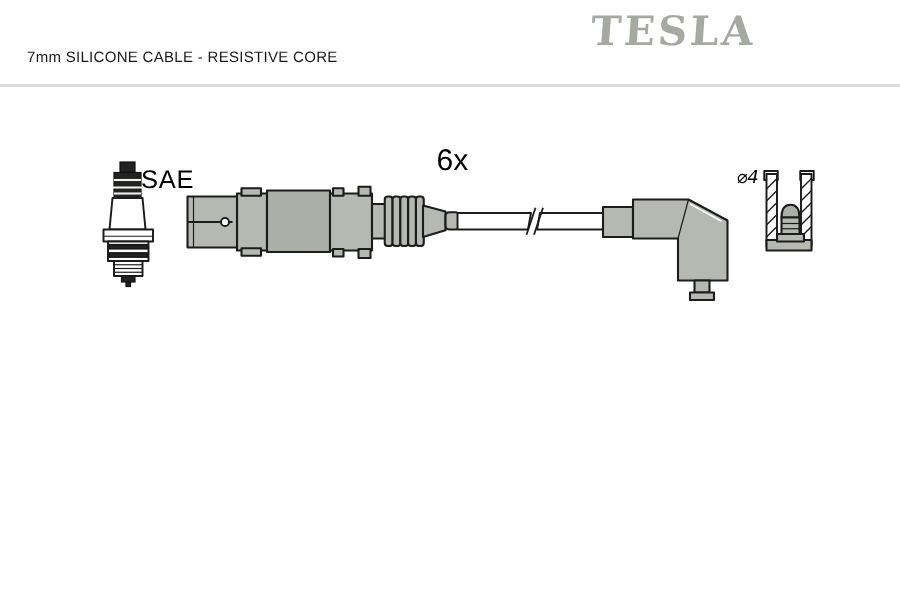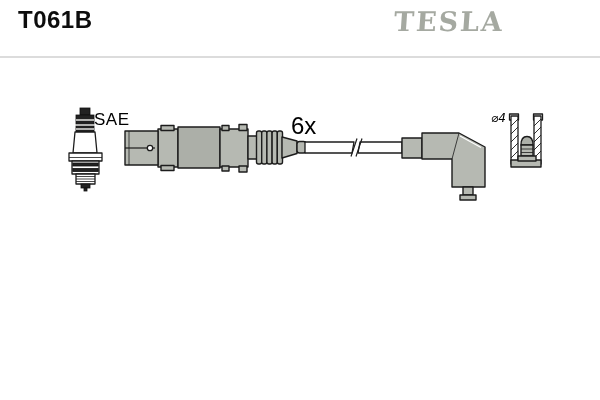--- a/index.html
+++ b/index.html
@@ -13,42 +13,42 @@
   .subtitle{position:absolute;left:18px;top:33px;font-size:10px;color:#1a1a1a;
             letter-spacing:0.2px;}
   .brand{position:absolute;left:394px;top:6px;font-size:27px;font-weight:700;
          font-family:"DejaVu Serif",serif;color:#a5a9a1;letter-spacing:2px;
          transform:skewX(-4deg);}
   .divider{position:absolute;left:0;top:56px;width:600px;height:1.5px;background:#dcdcdc;}
 
   
   .lbl{position:absolute;color:#000;}
   .lbl-sae{left:94px;top:110px;font-size:17px;letter-spacing:0.5px;}
-  .lbl-qty{left:291px;top:112px;font-size:24px;}
+  .lbl-qty{left:291px;top:96px;font-size:20px;}
   .lbl-dia{left:491px;top:111px;font-size:12px;font-style:italic;
            font-family:"DejaVu Sans",sans-serif;}
 
   
   svg{position:absolute;left:0;top:0;}
   .g  {fill:#b6b9b2;stroke:#1c1c1c;stroke-width:1.4;stroke-linejoin:round;}
   .gd {fill:#acafa8;stroke:#1c1c1c;stroke-width:1.4;stroke-linejoin:round;}
   .w  {fill:#ffffff;stroke:#1c1c1c;stroke-width:1.3;stroke-linejoin:round;}
   .d  {fill:#222222;stroke:#111111;stroke-width:0.8;}
   .ln {stroke:#1c1c1c;stroke-width:1.2;fill:none;}
   .lnt{stroke:#1c1c1c;stroke-width:0.8;fill:none;}
   .wln{stroke:#f1f1ee;stroke-width:1.4;fill:none;}
   .hl {stroke:#ffffff;stroke-width:1.1;fill:none;}
   .ht {stroke:#1c1c1c;stroke-width:0.9;fill:none;}
 </style>
 </head>
 <body>
 
 <div class="page">
 
-  <div class="part-number">T061B</div>
+  <div class="subtitle">7mm SILICONE CABLE - RESISTIVE CORE</div>
   <div class="brand">TESLA</div>
   <div class="divider"></div>
 
   <svg width="600" height="400" viewBox="0 0 600 400">
 
     <g>
       <rect x="80" y="108" width="10" height="7" class="d"></rect>
       <rect x="76" y="115" width="18" height="17" class="d"></rect>
       <line x1="76" y1="120" x2="94" y2="120" class="wln"></line>
       <line x1="75" y1="125" x2="95" y2="125" class="wln"></line>

